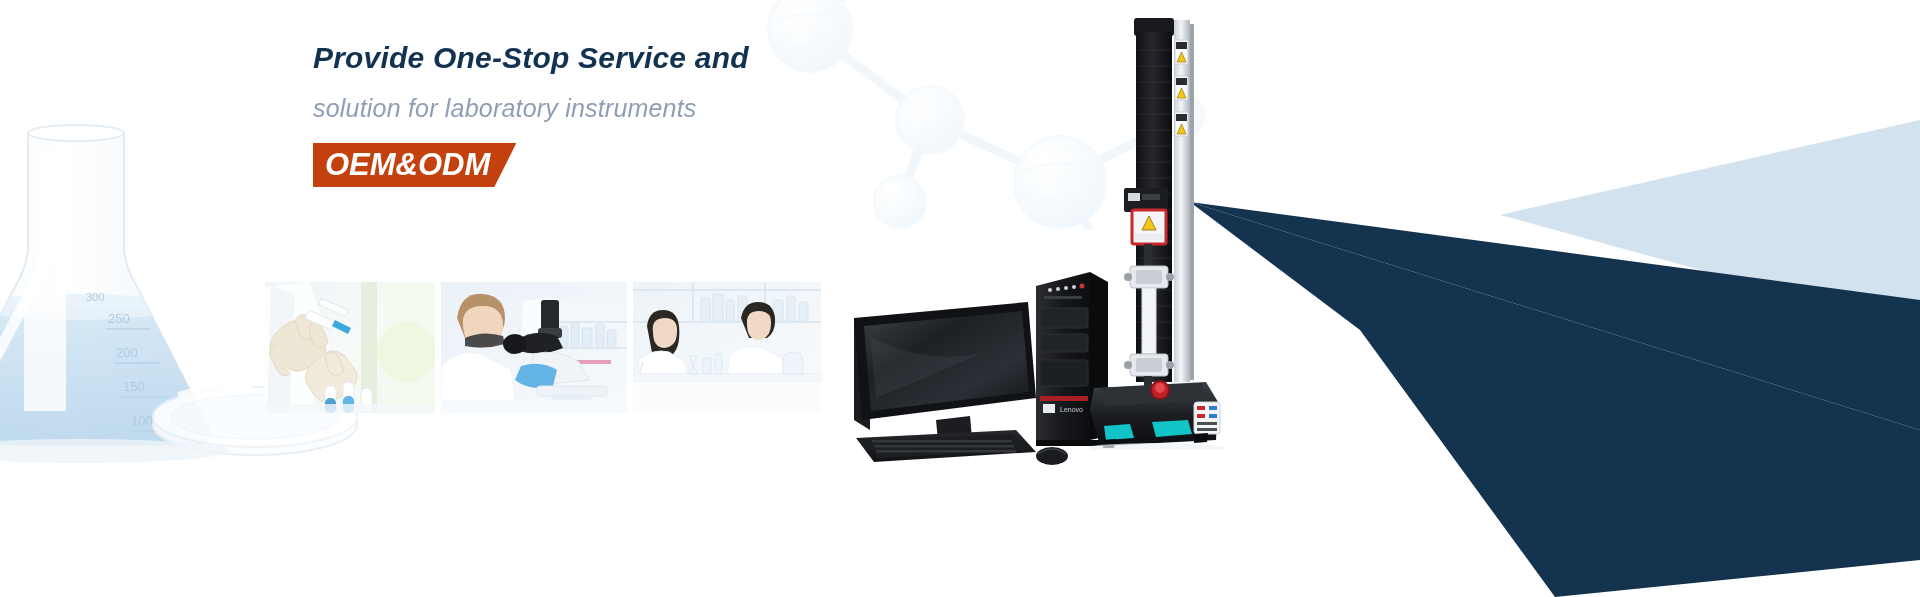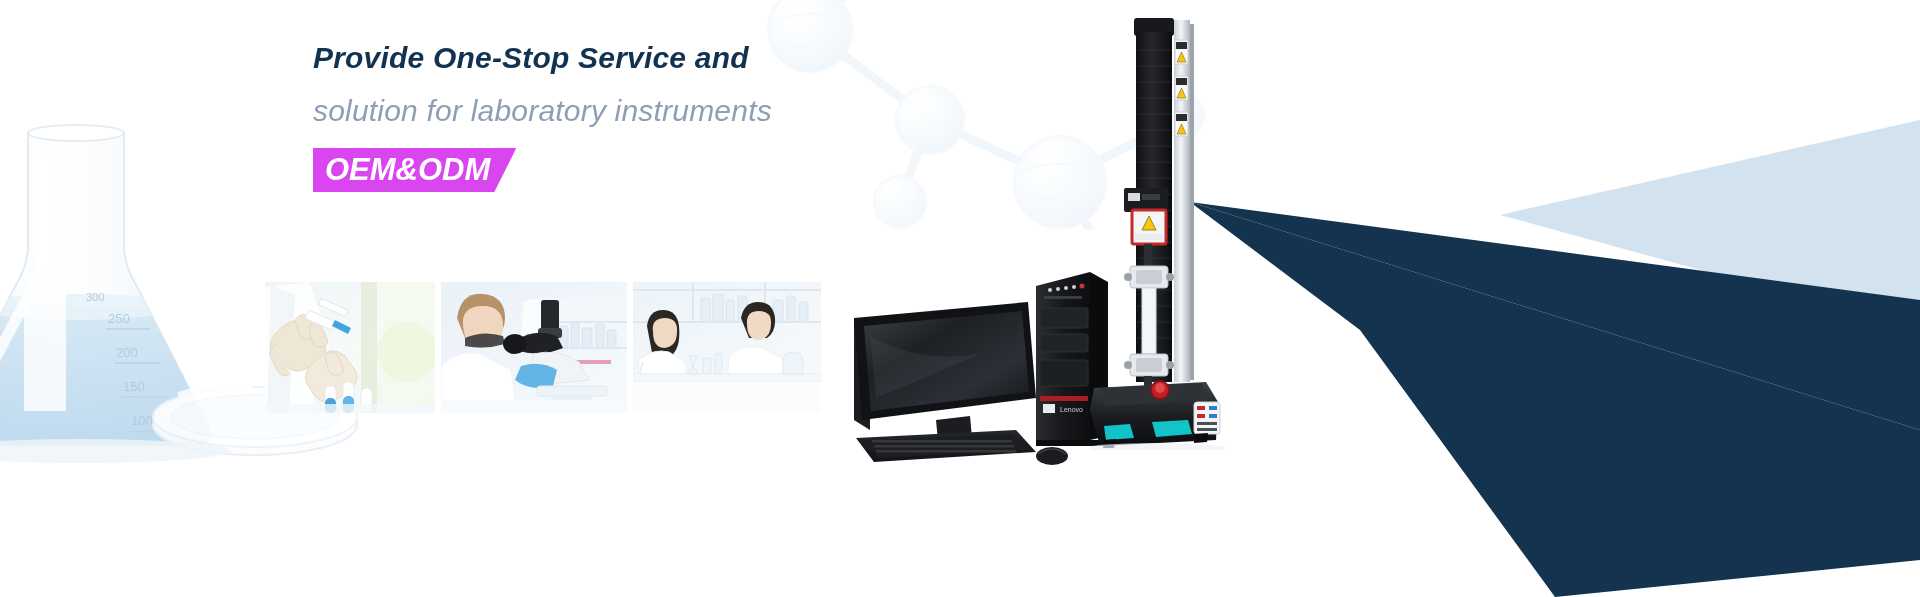--- a/index.html
+++ b/index.html
@@ -22,27 +22,27 @@
 
   
   .copy{position:absolute;left:313px;top:43px;}
   .headline{
     font-size:30px;font-weight:bold;font-style:italic;
     color:#123252;letter-spacing:.2px;line-height:1;
     white-space:nowrap;margin:0;
   }
   .subhead{
     margin:23px 0 0 0;
-    font-size:30px;font-style:italic;font-weight:normal;
+    font-size:25px;font-style:italic;font-weight:normal;
     color:#8e9eb4;letter-spacing:.2px;line-height:1;white-space:nowrap;
   }
   .ribbon{
     position:relative;display:inline-block;margin-top:22px;
     height:44px;padding:0 26px 0 12px;
-    background:#d946ef;
+    background:#c2410c;
     color:#ffffff;
     font-size:31px;font-weight:bold;font-style:italic;
     line-height:44px;white-space:nowrap;
     -webkit-clip-path:polygon(0 0,100% 0,calc(100% - 22px) 100%,0 100%);
     clip-path:polygon(0 0,100% 0,calc(100% - 22px) 100%,0 100%);
   }
 
   
   .photo-strip{
     position:absolute;left:265px;top:282px;width:556px;height:131px;

